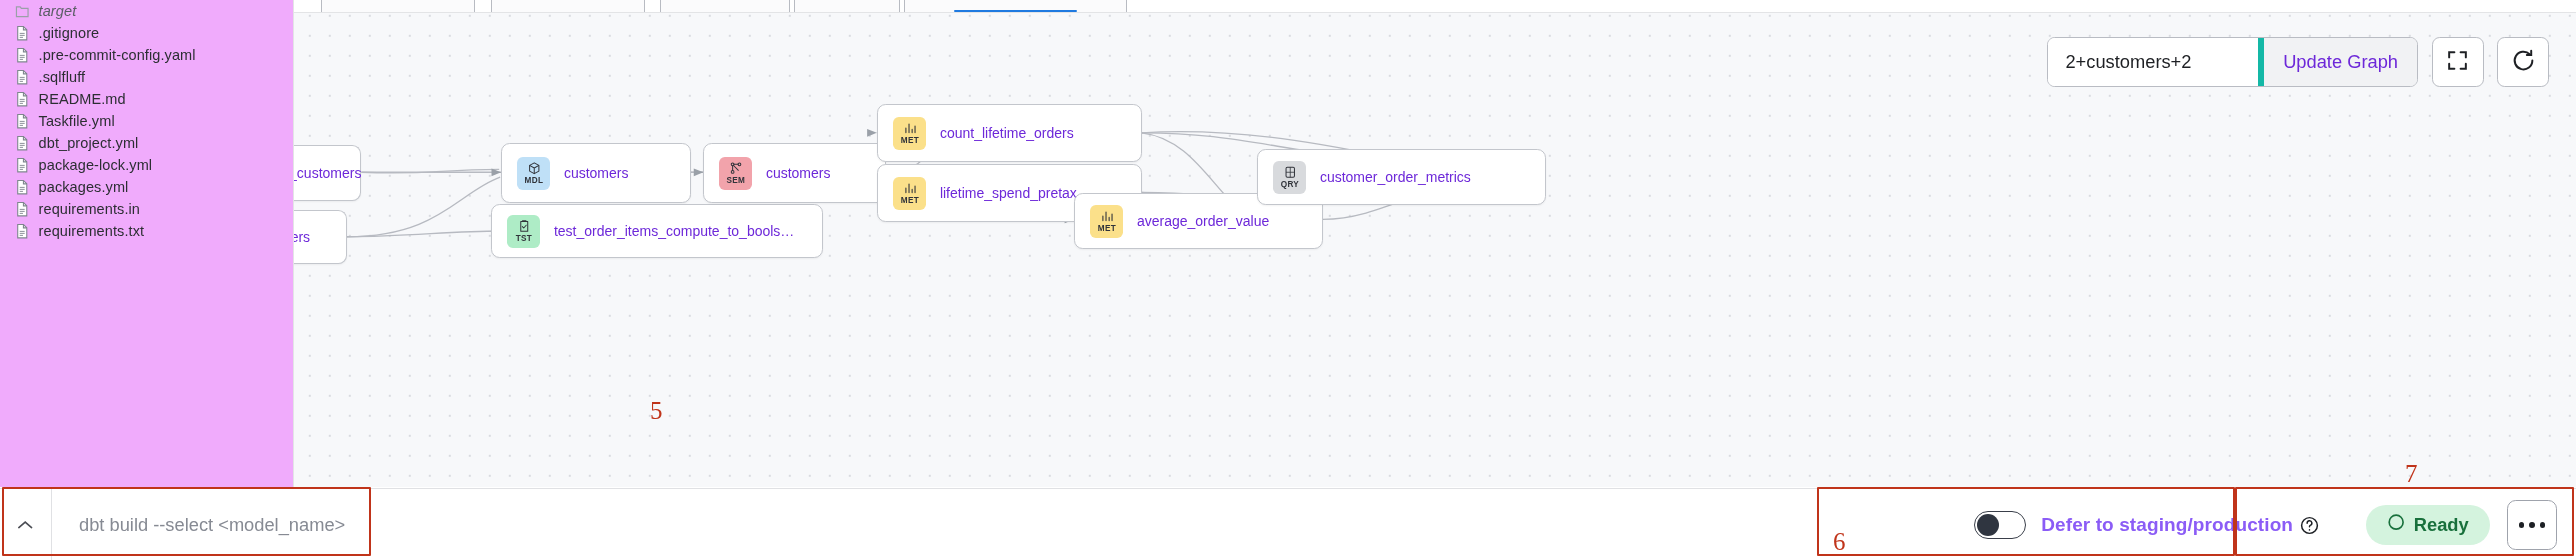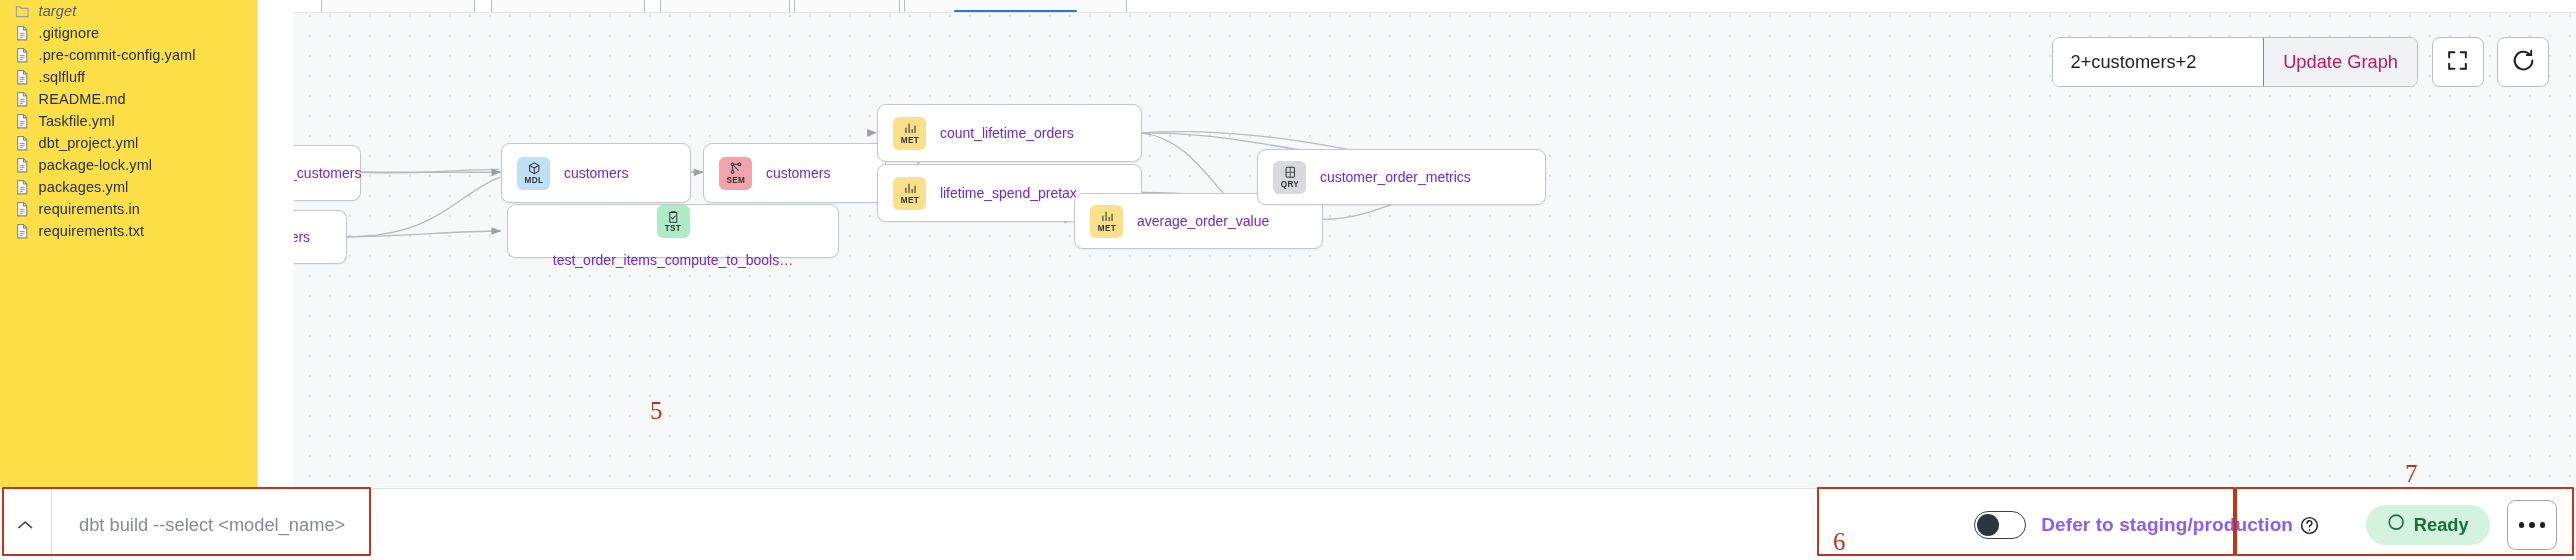--- a/index.html
+++ b/index.html
@@ -7,22 +7,22 @@
   html, body {
     width: 2576px; height: 561px;
     overflow: hidden;
     font-family: "Liberation Sans", sans-serif;
     background: #ffffff;
   }
   .app { position: relative; width: 2576px; height: 561px; background: #ffffff; }
 
   
   .sidebar {
-    position: absolute; left: 0; top: 0; width: 258px; height: 487px;
-    background: #fde047;
+    position: absolute; left: 0; top: 0; width: 294px; height: 487px;
+    background: #f0abfc;
     border-right: 1px solid #e3e4e6;
     overflow: hidden;
     padding-top: 0px;
   }
   .file-row {
     display: flex; align-items: center;
     height: 22px;
     padding-left: 15.4px;
     gap: 8.7px;
     color: #2c2e33;
@@ -67,23 +67,23 @@
     background: #ffffff; overflow: hidden;
   }
   .combo-input {
     display: flex; align-items: center;
     min-width: 210px; padding: 0 17.3px;
     font-size: 18.3px; color: #1e2024; background: #ffffff;
   }
   .combo-btn {
     display: flex; align-items: center; justify-content: center;
     padding: 0 19px;
-    font-size: 18.3px; color: #be185d;
+    font-size: 18.3px; color: #6d28d9;
     background: #f1f2f4;
-    border-left: 1px solid #14b8a6;
+    border-left: 6px solid #14b8a6;
     cursor: pointer;
   }
   .icon-btn {
     width: 52px; height: 50px;
     border: 1px solid #b9bcc3; border-radius: 7.7px;
     background: #ffffff;
     display: flex; align-items: center; justify-content: center;
     cursor: pointer;
   }
 
@@ -353,21 +353,21 @@
         <div class="node" style="left: 207px; top: 143px; width: 190px; height: 60px;">
           <span class="badge badge-mdl">
             <svg width="14.5" height="14.5" viewBox="0 0 20 20" fill="none" stroke="#30333a" stroke-width="1.4" stroke-linejoin="round">
               <path d="M10 2.6l6.4 3.5v7.8L10 17.4l-6.4-3.5V6.1z"></path>
               <path d="M3.6 6.1L10 9.6l6.4-3.5M10 9.6v7.8"></path>
             </svg>
             <span>MDL</span>
           </span>
           <span class="node-label">customers</span>
         </div>
-        <div class="node" style="left: 213px; top: 204px; width: 332px; height: 54px; flex-direction: column;">
+        <div class="node" style="left: 197px; top: 204px; width: 332px; height: 54px;">
           <span class="badge badge-tst">
             <svg width="14.5" height="14.5" viewBox="0 0 20 20" fill="none" stroke="#30333a" stroke-width="1.4" stroke-linejoin="round">
               <path d="M5.2 3.6h9.6v13.2H5.2z"></path>
               <path d="M7.6 3.6V2.4h4.8v1.2"></path>
               <path d="M7.4 10.4l1.9 2 3.4-3.8" stroke-linecap="round"></path>
             </svg>
             <span>TST</span>
           </span>
           <span class="node-label">test_order_items_compute_to_bools…</span>
         </div>

